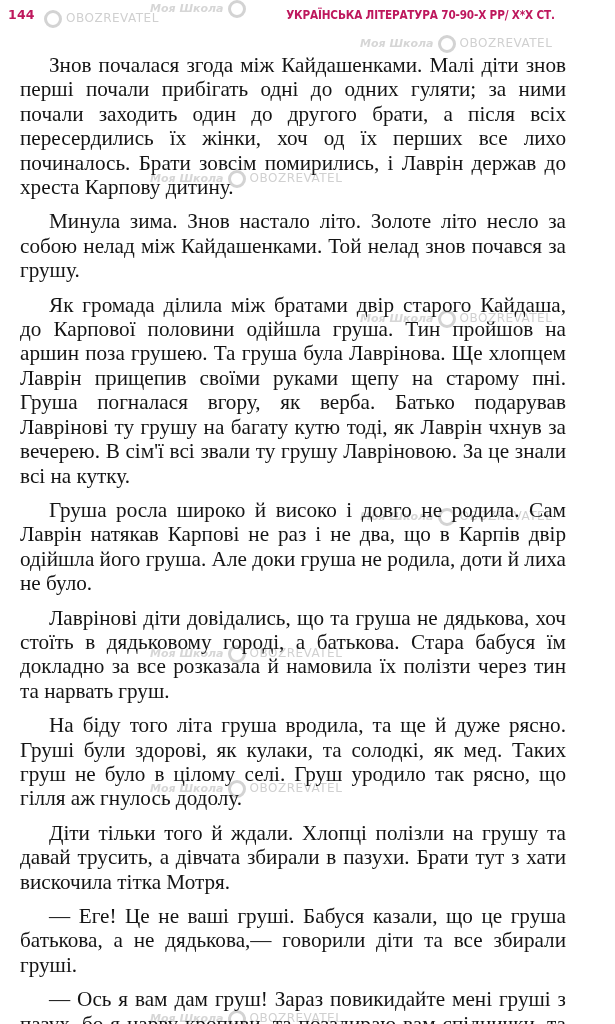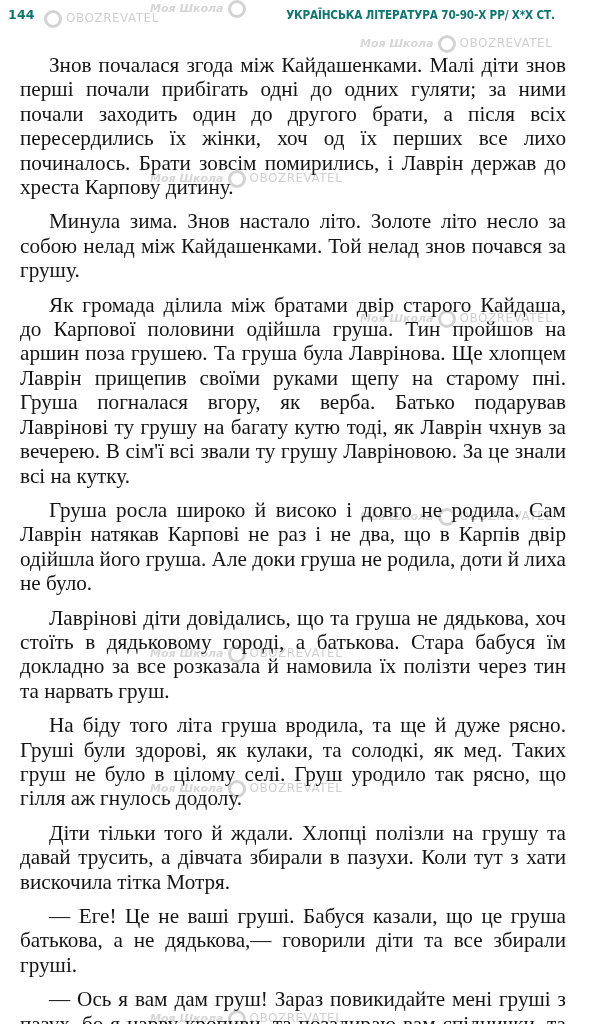--- a/index.html
+++ b/index.html
@@ -1,19 +1,19 @@
 <!DOCTYPE html>
 <html><head>
 <meta charset="utf-8">
 <style>
   html, body { margin: 0; padding: 0; background: #ffffff; }
   body { width: 615px; height: 1024px; position: relative; overflow: hidden; }
   .page { position: absolute; left: 0; top: 0; width: 615px; height: 1024px; background: #ffffff; }
   .header { position: absolute; top: 4px; left: 0; width: 615px; height: 22px;
-    font-family: "DejaVu Sans", sans-serif; font-weight: bold; font-size: 12.5px; color: #0f766e; }
+    font-family: "DejaVu Sans", sans-serif; font-weight: bold; font-size: 12.5px; color: #be185d; }
   .page-number { position: absolute; left: 8px; top: 3px; letter-spacing: 0.2px; }
   .running-title { position: absolute; right: 60px; top: 3px; letter-spacing: -0.2px; transform: scaleX(0.84); transform-origin: right center; }
   .body-text { position: absolute; top: 43px; left: 10px; width: 566px;
     font-family: "Liberation Serif", serif; font-size: 21.2px; line-height: 24.4px; color: #141414; }
   .para { margin: 10px; text-indent: 29px; text-align: justify; }
   .wm { position: absolute; font-family: "DejaVu Sans", sans-serif; color: #cfcfcf; font-size: 11px; white-space: nowrap; pointer-events: none; }
   .wm .logo { display: inline-block; width: 18px; height: 18px; border-radius: 50%; border: 3px solid #d3d3d3; box-sizing: border-box; vertical-align: middle; margin: 0 4px; }
   .wm .brand { font-style: italic; font-weight: bold; font-size: 11px; color: #d6d6d6; }
   .wm .ob { font-size: 12px; letter-spacing: 0.5px; color: #d0d0d0; }
 </style>
@@ -55,18 +55,18 @@
     <span class="running-title">УКРАЇНСЬКА ЛІТЕРАТУРА 70-90-Х РР/ Х*Х СТ.</span>
   </div>
 
   <div class="body-text">
     <p class="para">Знов почалася згода між Кайдашенками. Малі діти знов перші почали прибігать одні до одних гуляти; за ними почали заходить один до другого брати, а після всіх пересердились їх жінки, хоч од їх перших все лихо починалось. Брати зовсім помирились, і Лаврін держав до хреста Карпову дитину.</p>
     <p class="para">Минула зима. Знов настало літо. Золоте літо несло за собою нелад між Кайдашенками. Той нелад знов почався за грушу.</p>
     <p class="para">Як громада ділила між братами двір старого Кайдаша, до Карпової половини одійшла груша. Тин пройшов на аршин поза грушею. Та груша була Лаврінова. Ще хлопцем Лаврін прищепив своїми руками щепу на старому пні. Груша погналася вгору, як верба. Батько подарував Лаврінові ту грушу на багату кутю тоді, як Лаврін чхнув за вечерею. В сім'ї всі звали ту грушу Лавріновою. За це знали всі на кутку.</p>
     <p class="para">Груша росла широко й високо і довго не родила. Сам Лаврін натякав Карпові не раз і не два, що в Карпів двір одійшла його груша. Але доки груша не родила, доти й лиха не було.</p>
     <p class="para">Лаврінові діти довідались, що та груша не дядькова, хоч стоїть в дядьковому городі, а батькова. Стара бабуся їм докладно за все розказала й намовила їх полізти через тин та нарвать груш.</p>
     <p class="para">На біду того літа груша вродила, та ще й дуже рясно. Груші були здорові, як кулаки, та солодкі, як мед. Таких груш не було в цілому селі. Груш уродило так рясно, що гілля аж гнулось додолу.</p>
-    <p class="para">Діти тільки того й ждали. Хлопці полізли на грушу та давай трусить, а дівчата збирали в пазухи. Коли тут з хати вискочила тітка Мотря.</p>
+    <p class="para">Діти тільки того й ждали. Хлопці полізли на грушу та давай трусить, а дівчата збирали в пазухи. Брати тут з хати вискочила тітка Мотря.</p>
     <p class="para">— Еге! Це не ваші груші. Бабуся казали, що це груша батькова, а не дядькова,— говорили діти та все збирали груші.</p>
     <p class="para">— Ось я вам дам груш! Зараз повикидайте мені груші з пазух, бо я нарву кропиви, та позадираю вам спідни­чки, та дам таких груш, що ви не потрапите, кудою втікати.</p>
   </div>
 
 </div>
 
 </body></html>

